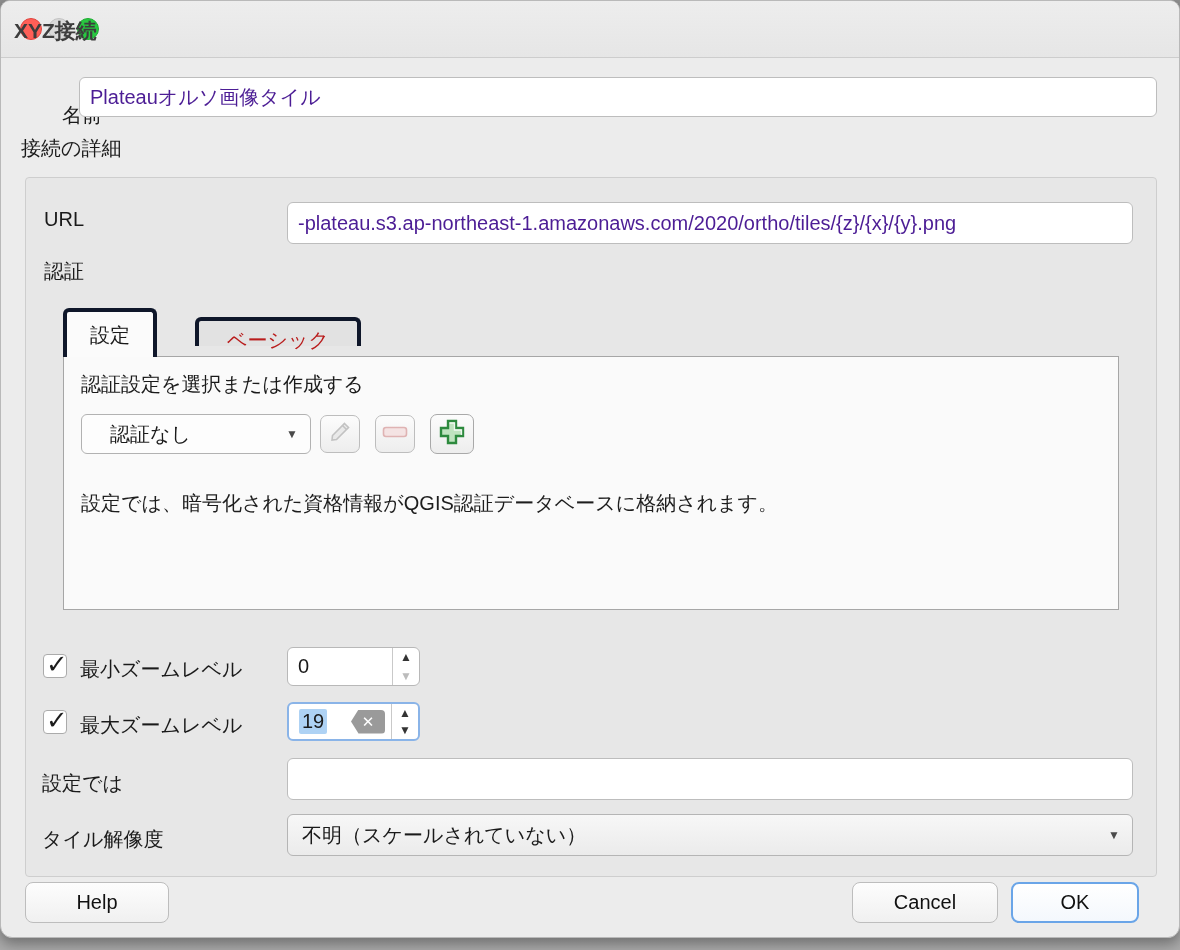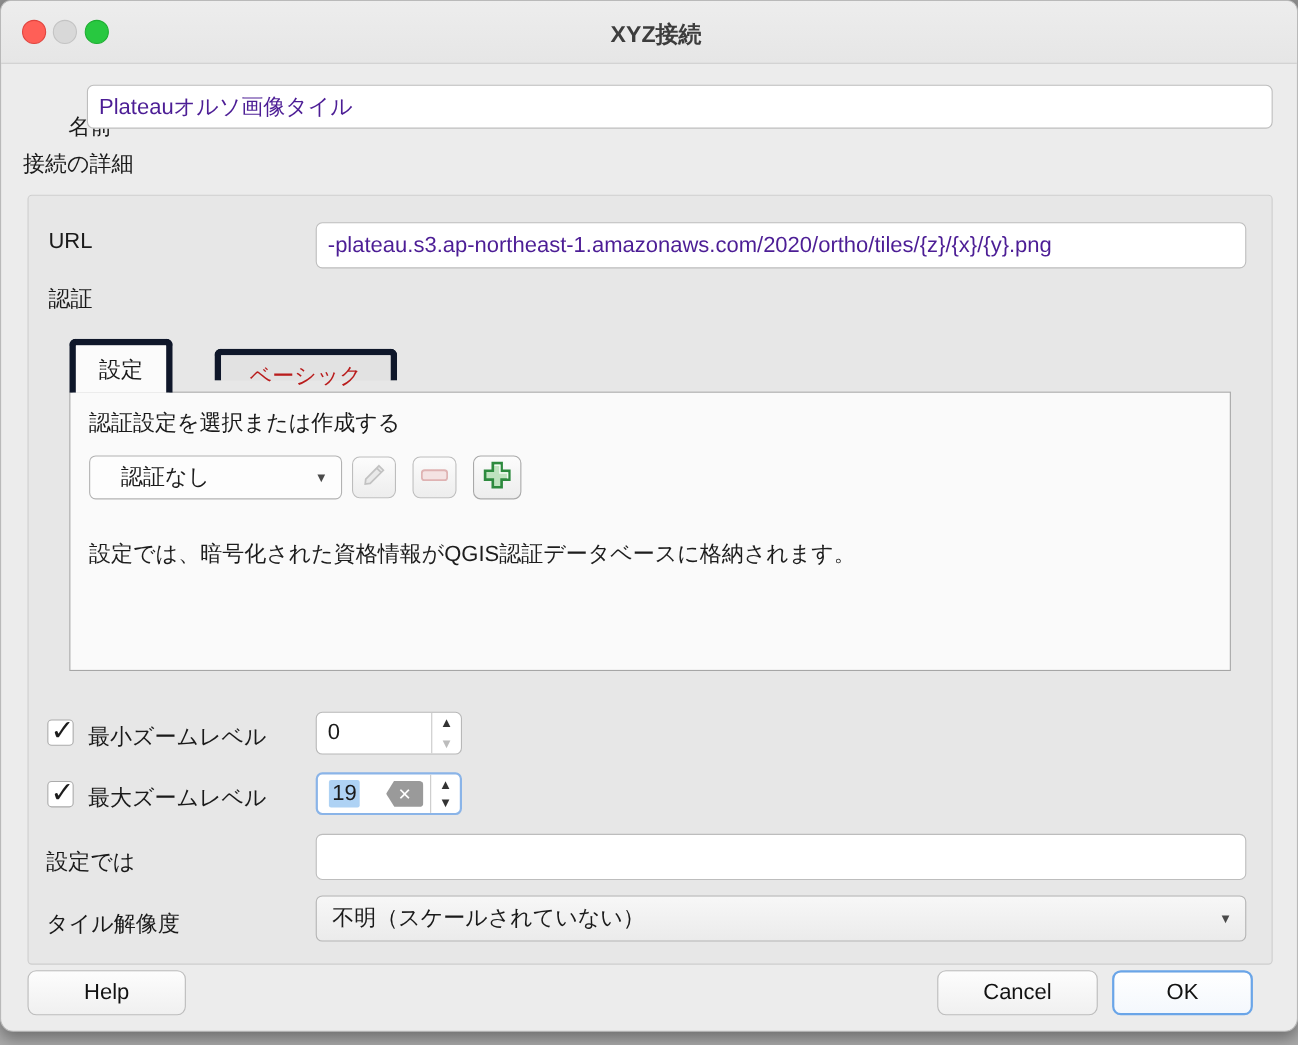--- a/index.html
+++ b/index.html
@@ -18,21 +18,21 @@
     color: #1a1a1a;
   }
   
   .titlebar {
     position: absolute; left: 0; top: 0; width: 100%; height: 57px;
     background: linear-gradient(#ededed, #e6e6e6);
     border-bottom: 1px solid #cdcdcd;
   }
   .titlebar .title {
     position: absolute; left: 0; right: 0; top: 16px;
-    text-align: center; font-size: 21px; font-weight: bold; color: #3d3d3d; margin-left: 13px;
+    text-align: left; font-size: 21px; font-weight: bold; color: #3d3d3d; margin-left: 13px;
   }
   .tl { position: absolute; top: 17px; width: 22px; height: 22px; border-radius: 50%; }
   .tl.close { left: 19px; background: #ff5f57; border: 1px solid #e0443e; }
   .tl.min   { left: 47px; background: #d8d8d8; border: 1px solid #c3c3c3; }
   .tl.zoom  { left: 76px; background: #28c840; border: 1px solid #1eae32; }
   
   .lbl { position: absolute; font-size: 20px; white-space: nowrap; }
   .tfield {
     position: absolute; background: #fff; border: 1px solid #bdbdbd;
     border-radius: 6px; font-size: 20px; padding: 0 10px;
@@ -47,21 +47,21 @@
   .groupbox {
     position: absolute; left: 24px; top: 176px; width: 1132px; height: 700px;
     background: #e7e7e7; border: 1px solid #cecece; border-radius: 4px;
   }
   .url-label { left: 18px; top: 30px; }
   .url-input { left: 261px; top: 24px; width: 846px; height: 42px; }
   .auth-label { left: 18px; top: 80px; }
   
   .tab {
     position: absolute; text-align: center; font-size: 20px;
-    border: 6px solid #0f172a; cursor: default;
+    border: 4px solid #0f172a; cursor: default;
   }
   .tab.active {
     left: 37px; top: 130px; width: 94px; height: 49px;
     background: #fbfbfb; border-bottom: none; border-radius: 6px 6px 0 0;
     z-index: 2; line-height: 46px;
   }
   .tab.inactive {
     left: 130px; top: 139px; width: 166px; height: 29px;
     background: #e2e2e2; border-radius: 6px 6px 0 0; line-height: 38px;
     border-bottom: none; z-index: 0; color: #b91c1c; margin-left: 39px;

